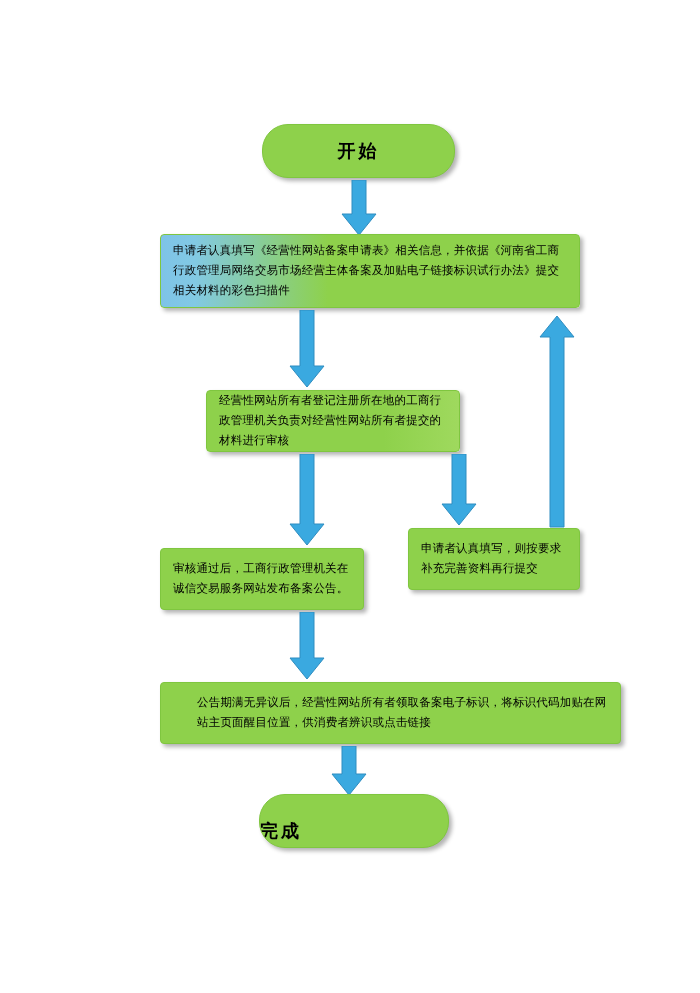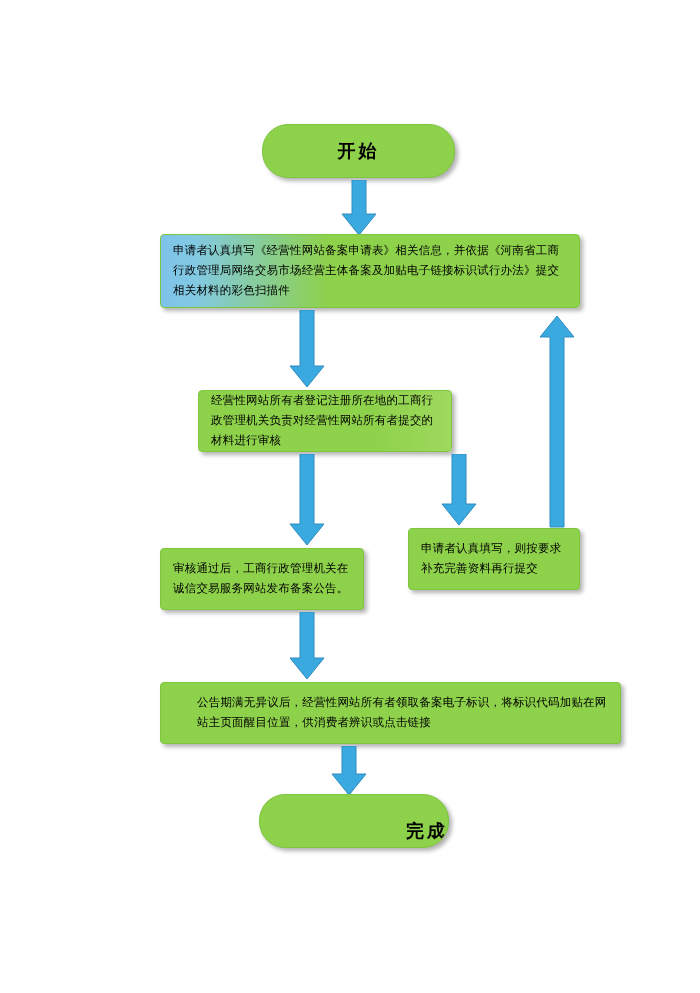--- a/index.html
+++ b/index.html
@@ -79,21 +79,21 @@
   <div class="node process grad" style="left:160px; top:234px; width:420px; height:74px;">
     <span class="txt">申请者认真填写《经营性网站备案申请表》相关信息，并依据《河南省工商行政管理局网络交易市场经营主体备案及加贴电子链接标识试行办法》提交相关材料的彩色扫描件</span>
   </div>
 
   <div class="arrow" style="left:288px; top:310px; width:38px; height:78px;">
     <svg width="38" height="78" viewBox="0 0 38 78">
       <polygon points="12,0 26,0 26,56 36,56 19,77 2,56 12,56" fill="#3aa9e0" stroke="#2f8dc0" stroke-width="1"></polygon>
     </svg>
   </div>
 
-  <div class="node process grad2" style="left:198px; top:390px; width:254px; height:62px;">
+  <div class="node process grad2" style="left:206px; top:390px; width:254px; height:62px;">
     <span class="txt">经营性网站所有者登记注册所在地的工商行政管理机关负责对经营性网站所有者提交的材料进行审核</span>
   </div>
 
   <div class="arrow" style="left:440px; top:454px; width:38px; height:72px;">
     <svg width="38" height="72" viewBox="0 0 38 72">
       <polygon points="12,0 26,0 26,50 36,50 19,71 2,50 12,50" fill="#3aa9e0" stroke="#2f8dc0" stroke-width="1"></polygon>
     </svg>
   </div>
 
   <div class="arrow" style="left:288px; top:454px; width:38px; height:92px;">
@@ -126,16 +126,16 @@
     <span class="txt">公告期满无异议后，经营性网站所有者领取备案电子标识，将标识代码加贴在网站主页面醒目位置，供消费者辨识或点击链接</span>
   </div>
 
   <div class="arrow" style="left:330px; top:746px; width:38px; height:50px;">
     <svg width="38" height="50" viewBox="0 0 38 50">
       <polygon points="12,0 26,0 26,28 36,28 19,49 2,28 12,28" fill="#3aa9e0" stroke="#2f8dc0" stroke-width="1"></polygon>
     </svg>
   </div>
 
   <div class="node terminator" style="left:259px; top:794px; width:190px; height:54px;">
-    <span class="txt" style="text-align:right;margin-top:20px;">完成</span>
+    <span class="txt" style="text-align:left;margin-top:20px;">完成</span>
   </div>
 
 </div>
 
 </body></html>

